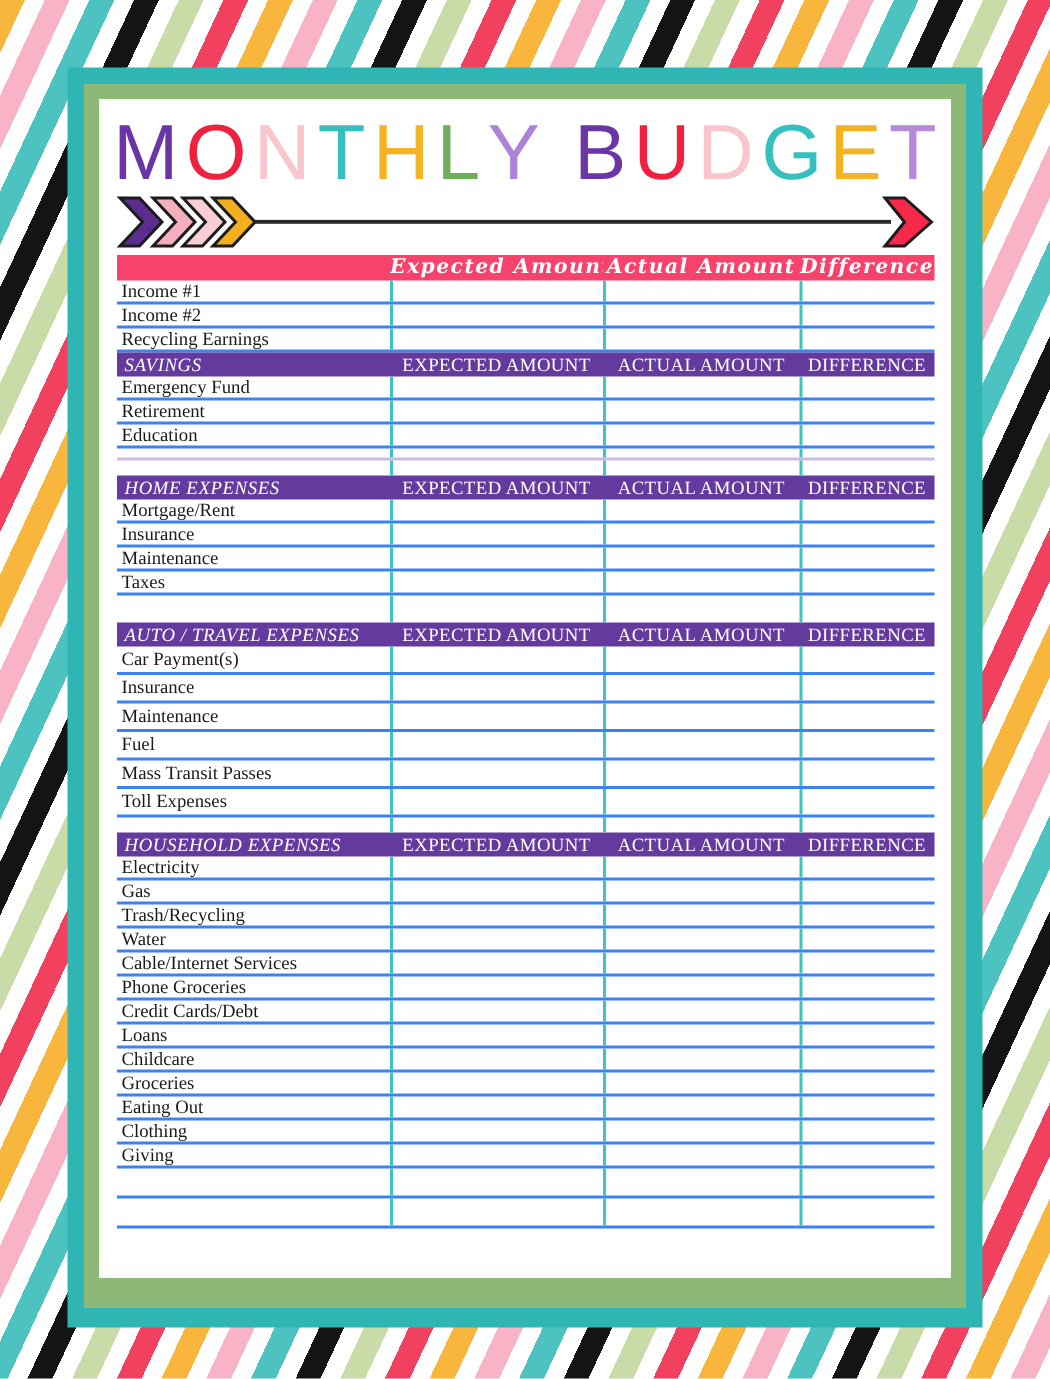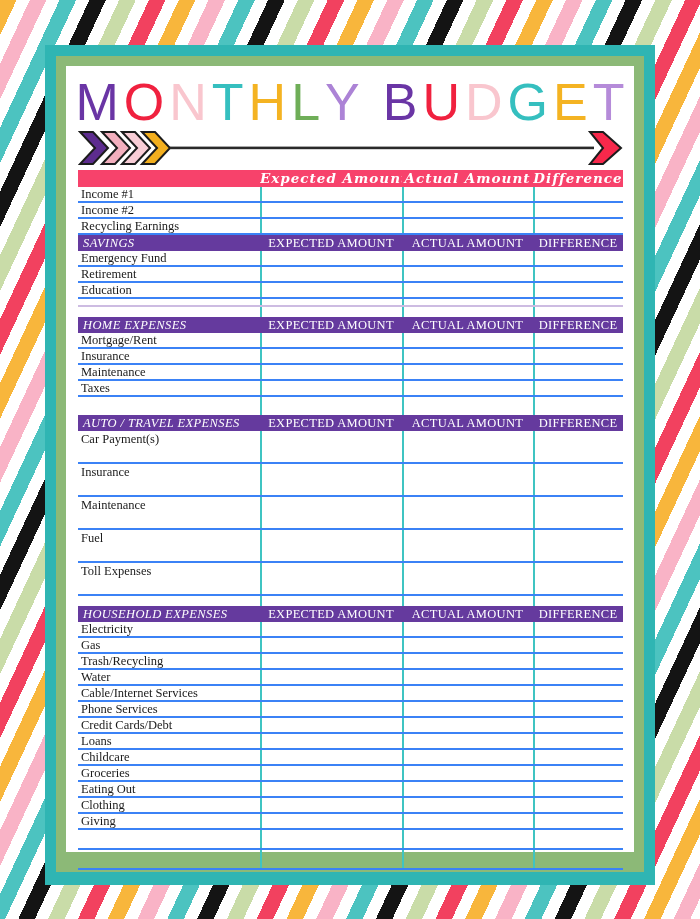--- a/index.html
+++ b/index.html
@@ -45,21 +45,21 @@
     font-style:italic;font-weight:700;font-size:13.5px;letter-spacing:1px;
   }
   .bar.purple{height:16px;background:#653A9E;color:#fff;}
   .bar.purple .cell{line-height:16px;}
   .bar.purple .name{padding-left:5px;letter-spacing:0.4px;font-style:italic;}
   .bar.purple .col{text-align:center;letter-spacing:0.3px;}
 
   .row{height:16px;border-bottom:2px solid #3b82f6;box-sizing:border-box;}
   .row .cell{line-height:14px;}
   .row .label{padding-left:3px;}
-  .row.h19{height:33px;}
+  .row.h19{height:19px;}
   .row.h19 .cell{line-height:17px;}
   .row.empty{height:20px;}
 
   .faintrow{height:8px;border-bottom:2px solid #CDBCE2;box-sizing:border-box;}
   .gap10{height:10px;}
   .gap18{height:18px;}
 </style>
 </head>
 <body>
 
@@ -219,20 +219,26 @@
               <div class="cell c"></div>
               <div class="cell c"></div>
             </div>
             <div class="grid row h19">
               <div class="cell label">Fuel</div>
               <div class="cell c"></div>
               <div class="cell c"></div>
               <div class="cell c"></div>
             </div>
             <div class="grid row h19">
+              <div class="cell label">Mass Transit Passes</div>
+              <div class="cell c"></div>
+              <div class="cell c"></div>
+              <div class="cell c"></div>
+            </div>
+            <div class="grid row h19">
               <div class="cell label">Toll Expenses</div>
               <div class="cell c"></div>
               <div class="cell c"></div>
               <div class="cell c"></div>
             </div>
             <div class="grid gap10">
               <div class="cell"></div>
               <div class="cell c"></div>
               <div class="cell c"></div>
               <div class="cell c"></div>
@@ -267,21 +273,21 @@
               <div class="cell c"></div>
               <div class="cell c"></div>
             </div>
             <div class="grid row">
               <div class="cell label">Cable/Internet Services</div>
               <div class="cell c"></div>
               <div class="cell c"></div>
               <div class="cell c"></div>
             </div>
             <div class="grid row">
-              <div class="cell label">Phone Services</div>
+              <div class="cell label">Phone Groceries</div>
               <div class="cell c"></div>
               <div class="cell c"></div>
               <div class="cell c"></div>
             </div>
             <div class="grid row">
               <div class="cell label">Credit Cards/Debt</div>
               <div class="cell c"></div>
               <div class="cell c"></div>
               <div class="cell c"></div>
             </div>

